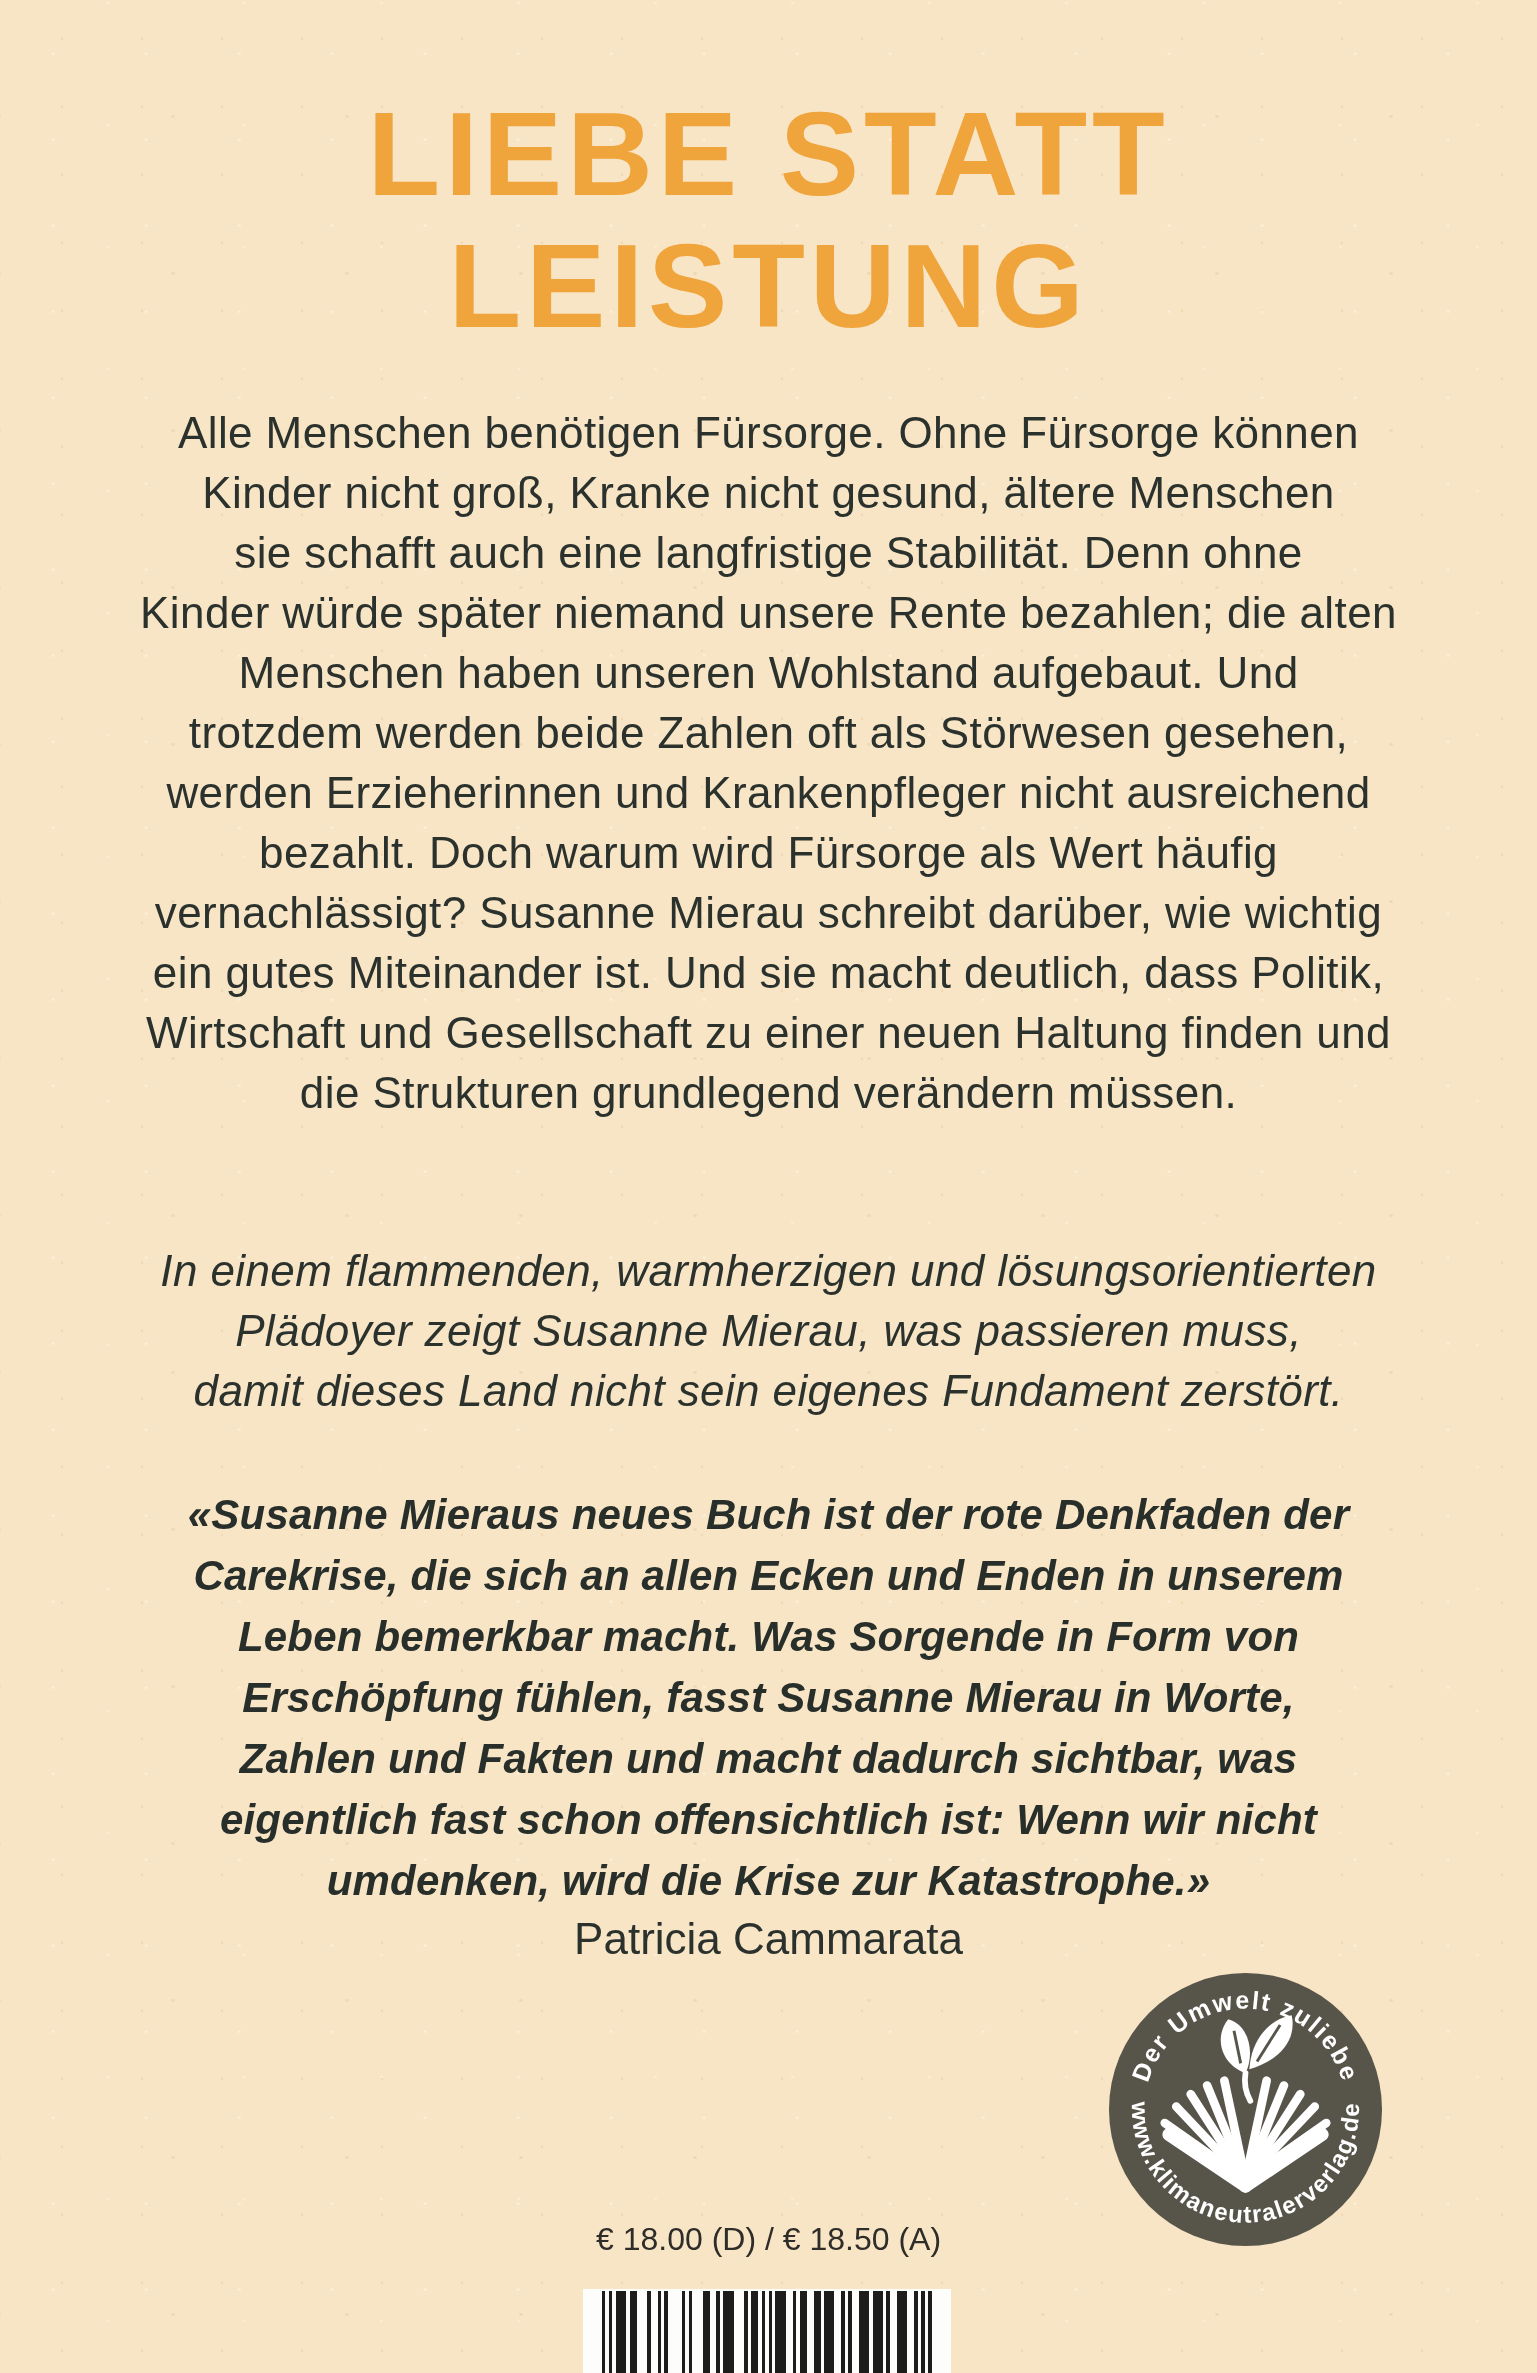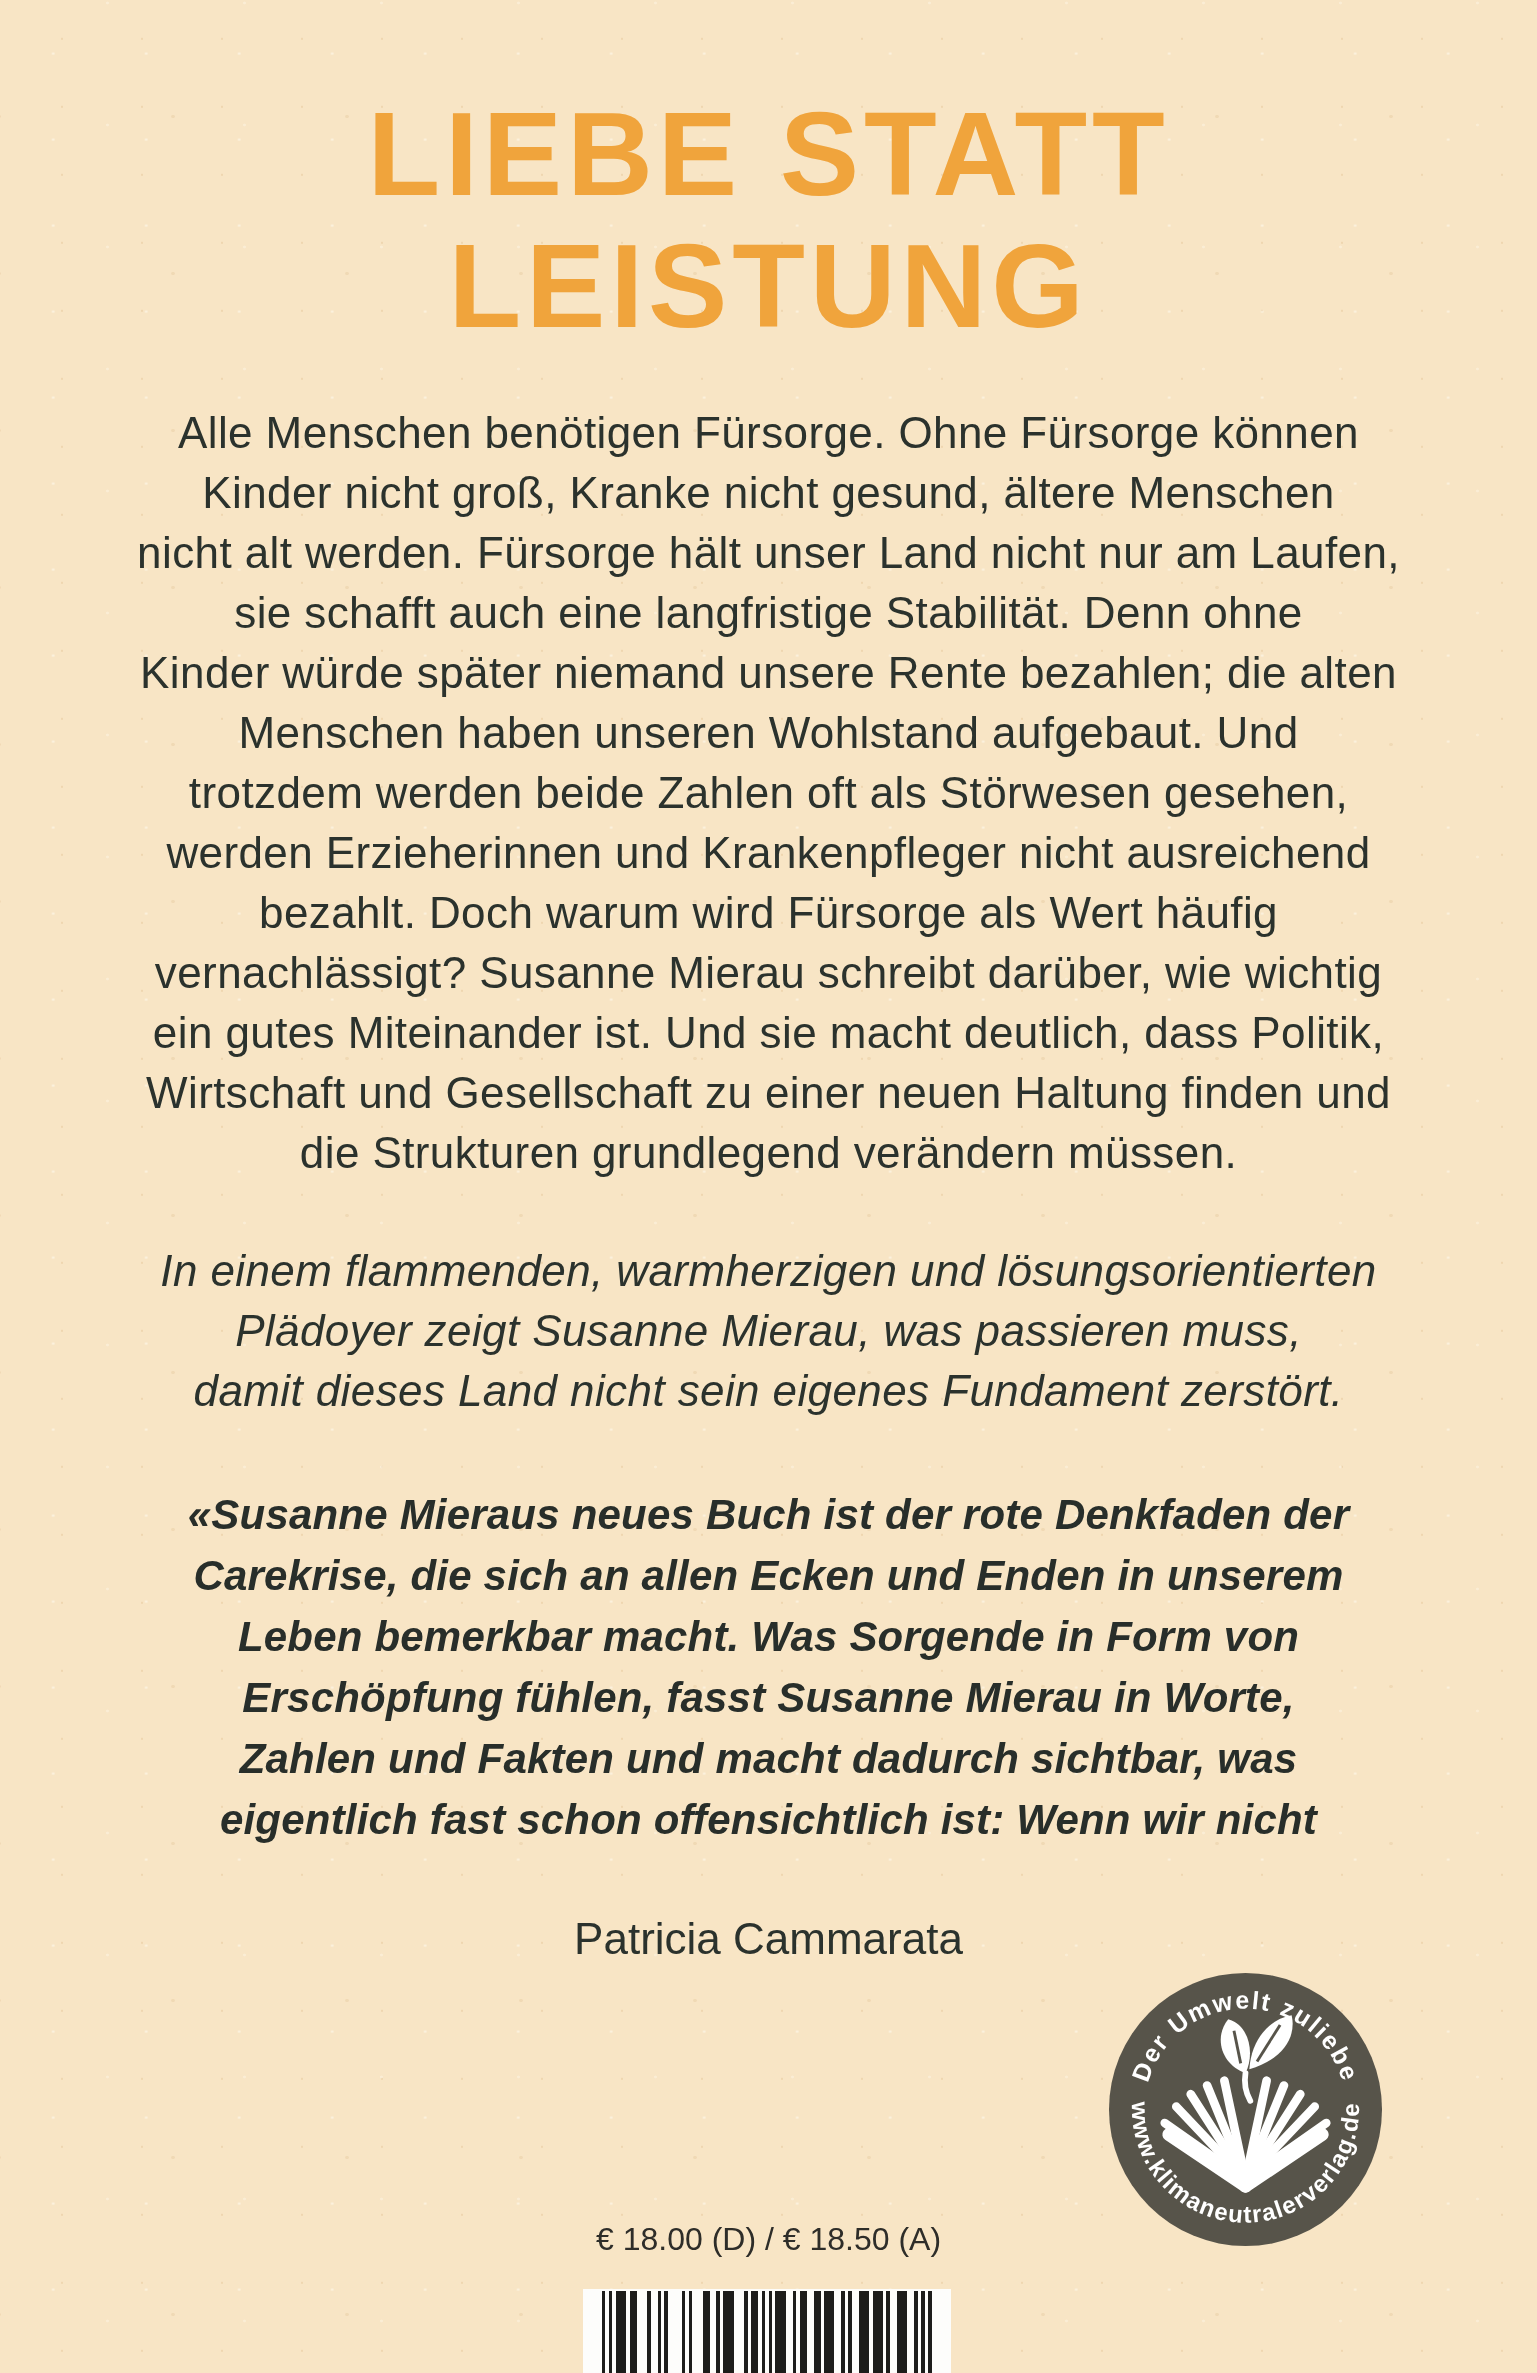--- a/index.html
+++ b/index.html
@@ -82,21 +82,20 @@
 <div id="cover">
 
   <div id="title" class="center-text">
     <div>LIEBE STATT</div>
     <div>LEISTUNG</div>
   </div>
 
   <div id="blurb" class="center-text body-copy">
     <div>Alle Menschen benötigen Fürsorge. Ohne Fürsorge können</div>
     <div>Kinder nicht groß, Kranke nicht gesund, ältere Menschen</div>
-    <div>nicht alt werden. Fürsorge hält unser Land nicht nur am Laufen,</div>
     <div>sie schafft auch eine langfristige Stabilität. Denn ohne</div>
     <div>Kinder würde später niemand unsere Rente bezahlen; die alten</div>
     <div>Menschen haben unseren Wohlstand aufgebaut. Und</div>
     <div>trotzdem werden beide Zahlen oft als Störwesen gesehen,</div>
     <div>werden Erzieherinnen und Krankenpfleger nicht ausreichend</div>
     <div>bezahlt. Doch warum wird Fürsorge als Wert häufig</div>
     <div>vernachlässigt? Susanne Mierau schreibt darüber, wie wichtig</div>
     <div>ein gutes Miteinander ist. Und sie macht deutlich, dass Politik,</div>
     <div>Wirtschaft und Gesellschaft zu einer neuen Haltung finden und</div>
     <div>die Strukturen grundlegend verändern müssen.</div>
@@ -108,20 +107,21 @@
     <div>damit dieses Land nicht sein eigenes Fundament zerstört.</div>
   </div>
 
   <div id="quote" class="center-text">
     <div>«Susanne Mieraus neues Buch ist der rote Denkfaden der</div>
     <div>Carekrise, die sich an allen Ecken und Enden in unserem</div>
     <div>Leben bemerkbar macht. Was Sorgende in Form von</div>
     <div>Erschöpfung fühlen, fasst Susanne Mierau in Worte,</div>
     <div>Zahlen und Fakten und macht dadurch sichtbar, was</div>
     <div>eigentlich fast schon offensichtlich ist: Wenn wir nicht</div>
+    <div>umdenken, wird die Krise zur Katastrophe.»</div>
   </div>
 
   <div id="attribution" class="center-text">Patricia Cammarata</div>
 
   <svg id="climate-badge" viewBox="0 0 284 284" aria-hidden="true">
     <defs>
       <path id="arcTop" d="M 40.6,114.8 A 105,105 0 0 1 243.4,114.8"></path>
       <path id="arcBottom" d="M 24.1,136.9 A 118,118 0 1 0 259.9,136.9"></path>
     </defs>
     <circle cx="142" cy="142" r="142" fill="#57544a"></circle>

